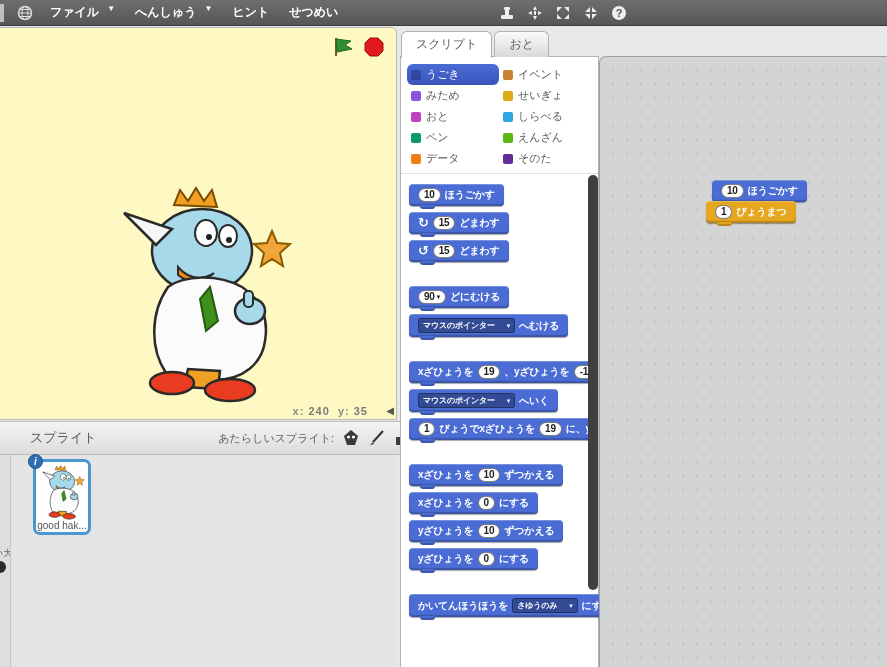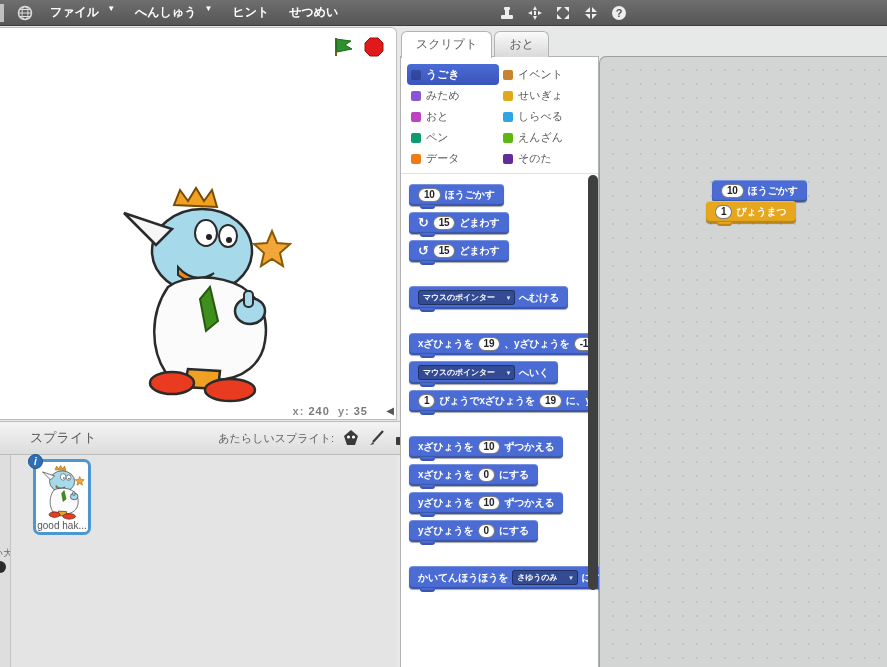--- a/index.html
+++ b/index.html
@@ -14,21 +14,21 @@
   .logo-sliver { width:10px; height:18px; margin-left:0;
     background:linear-gradient(90deg,#d8d8d8 40%,transparent 40%); opacity:.8; }
   .micon { display:inline-flex; width:18px; height:18px; margin:0 6px; align-items:center; justify-content:center; }
   .menu-item { padding:0 10px; display:flex; gap:8px; cursor:default; }
   .menu-caret { font-size:8px; }
   #toolicons { display:flex; gap:10px; margin-left:150px; align-items:center; }
   #toolicons .micon { margin:0; }
 
   
   #stage { position:absolute; left:0; top:27px; width:397px; height:393px;
-    background:#ffffff; border:1px solid #bcbcbc; border-left:none; border-radius:0 6px 0 0; }
+    background:#fef9c3; border:1px solid #bcbcbc; border-left:none; border-radius:0 6px 0 0; }
   #stage-controls { position:absolute; right:12px; top:8px; display:flex; gap:10px; align-items:center; }
   #xy-readout { position:absolute; right:28px; bottom:2px; color:#7a7a7a; font-size:11px; font-weight:bold; letter-spacing:1px; }
   #xy-readout b { color:#8a8a8a; }
   #collapse-arrow { position:absolute; right:2px; bottom:3px; color:#555; font-size:10px; }
   #rhino-stage { position:absolute; left:122px; top:155px; }
 
   
   #sprite-header { position:absolute; left:0; top:421px; width:452px; height:34px;
     background:linear-gradient(#f4f4f4,#dcdcdc); border:1px solid #bcbcbc; border-left:none;
     display:flex; align-items:center; color:#5c5c5c; }
@@ -57,21 +57,21 @@
   .tab.active { background:#fff; height:27px; }
 
   
   #palette { position:absolute; left:400px; top:56px; width:199px; height:611px;
     background:#fff; border:1px solid #b3b3b3; border-bottom:none; }
   #cat-grid { display:grid; grid-auto-flow:column; grid-template-rows:repeat(5,21px);
     grid-template-columns:92px 1fr; padding:7px 0 4px 6px; border-bottom:1px solid #e2e2e2; }
   .cat { display:flex; align-items:center; gap:5px; font-size:11px; color:#575757;
     padding:2px 4px; border-radius:4px; }
   .cat .swatch { width:10px; height:10px; border-radius:2px; flex:0 0 auto; }
-  .cat.selected { background:linear-gradient(#4a6cd4,#3a55bc); color:#fff; font-weight:bold; }
+  .cat.selected { background:linear-gradient(#4a6cd4,#3a55bc); color:#fff; font-weight:normal;border-radius:6px; }
   #blocks-col { padding:10px 0 0 8px; position:relative; }
   .pgroup { margin-bottom:18px; }
 
   
   .block { position:relative; display:inline-flex; align-items:center; gap:4px;
     padding:4px 9px; border-radius:4px; color:#fff; font-size:10px; font-weight:bold;
     letter-spacing:-0.2px; margin-bottom:6px; white-space:nowrap;
     box-shadow:0 1px 1px rgba(0,0,0,.35), inset 0 1px 0 rgba(255,255,255,.25), inset 0 -2px 1px rgba(0,0,0,.2); }
   .block::after { content:""; position:absolute; left:11px; bottom:-3px; width:15px; height:4px;
     background:inherit; border-radius:0 0 3px 3px; box-shadow:inset 0 -2px 1px rgba(0,0,0,.2); }
@@ -322,20 +322,24 @@
               <span class="btxt">どまわす</span>
             </div></div>
           <div class="block-row"><div class="block c-motion">
               <span class="bicon">↺</span>
               <span class="pill">15</span>
               <span class="btxt">どまわす</span>
             </div></div>
         </div>
         <div class="pgroup">
           <div class="block-row"><div class="block c-motion">
+              <span class="pill">90<span class="dcaret">▾</span></span>
+              <span class="btxt">どにむける</span>
+            </div></div>
+          <div class="block-row"><div class="block c-motion">
               <span class="bdrop">
                 <span>マウスのポインター</span>
                 <span class="dcaret">▾</span>
               </span>
               <span class="btxt">へむける</span>
             </div></div>
         </div>
         <div class="pgroup">
           <div class="clipwrap block-row"><div class="block c-motion">
               <span class="btxt">xざひょうを</span>

